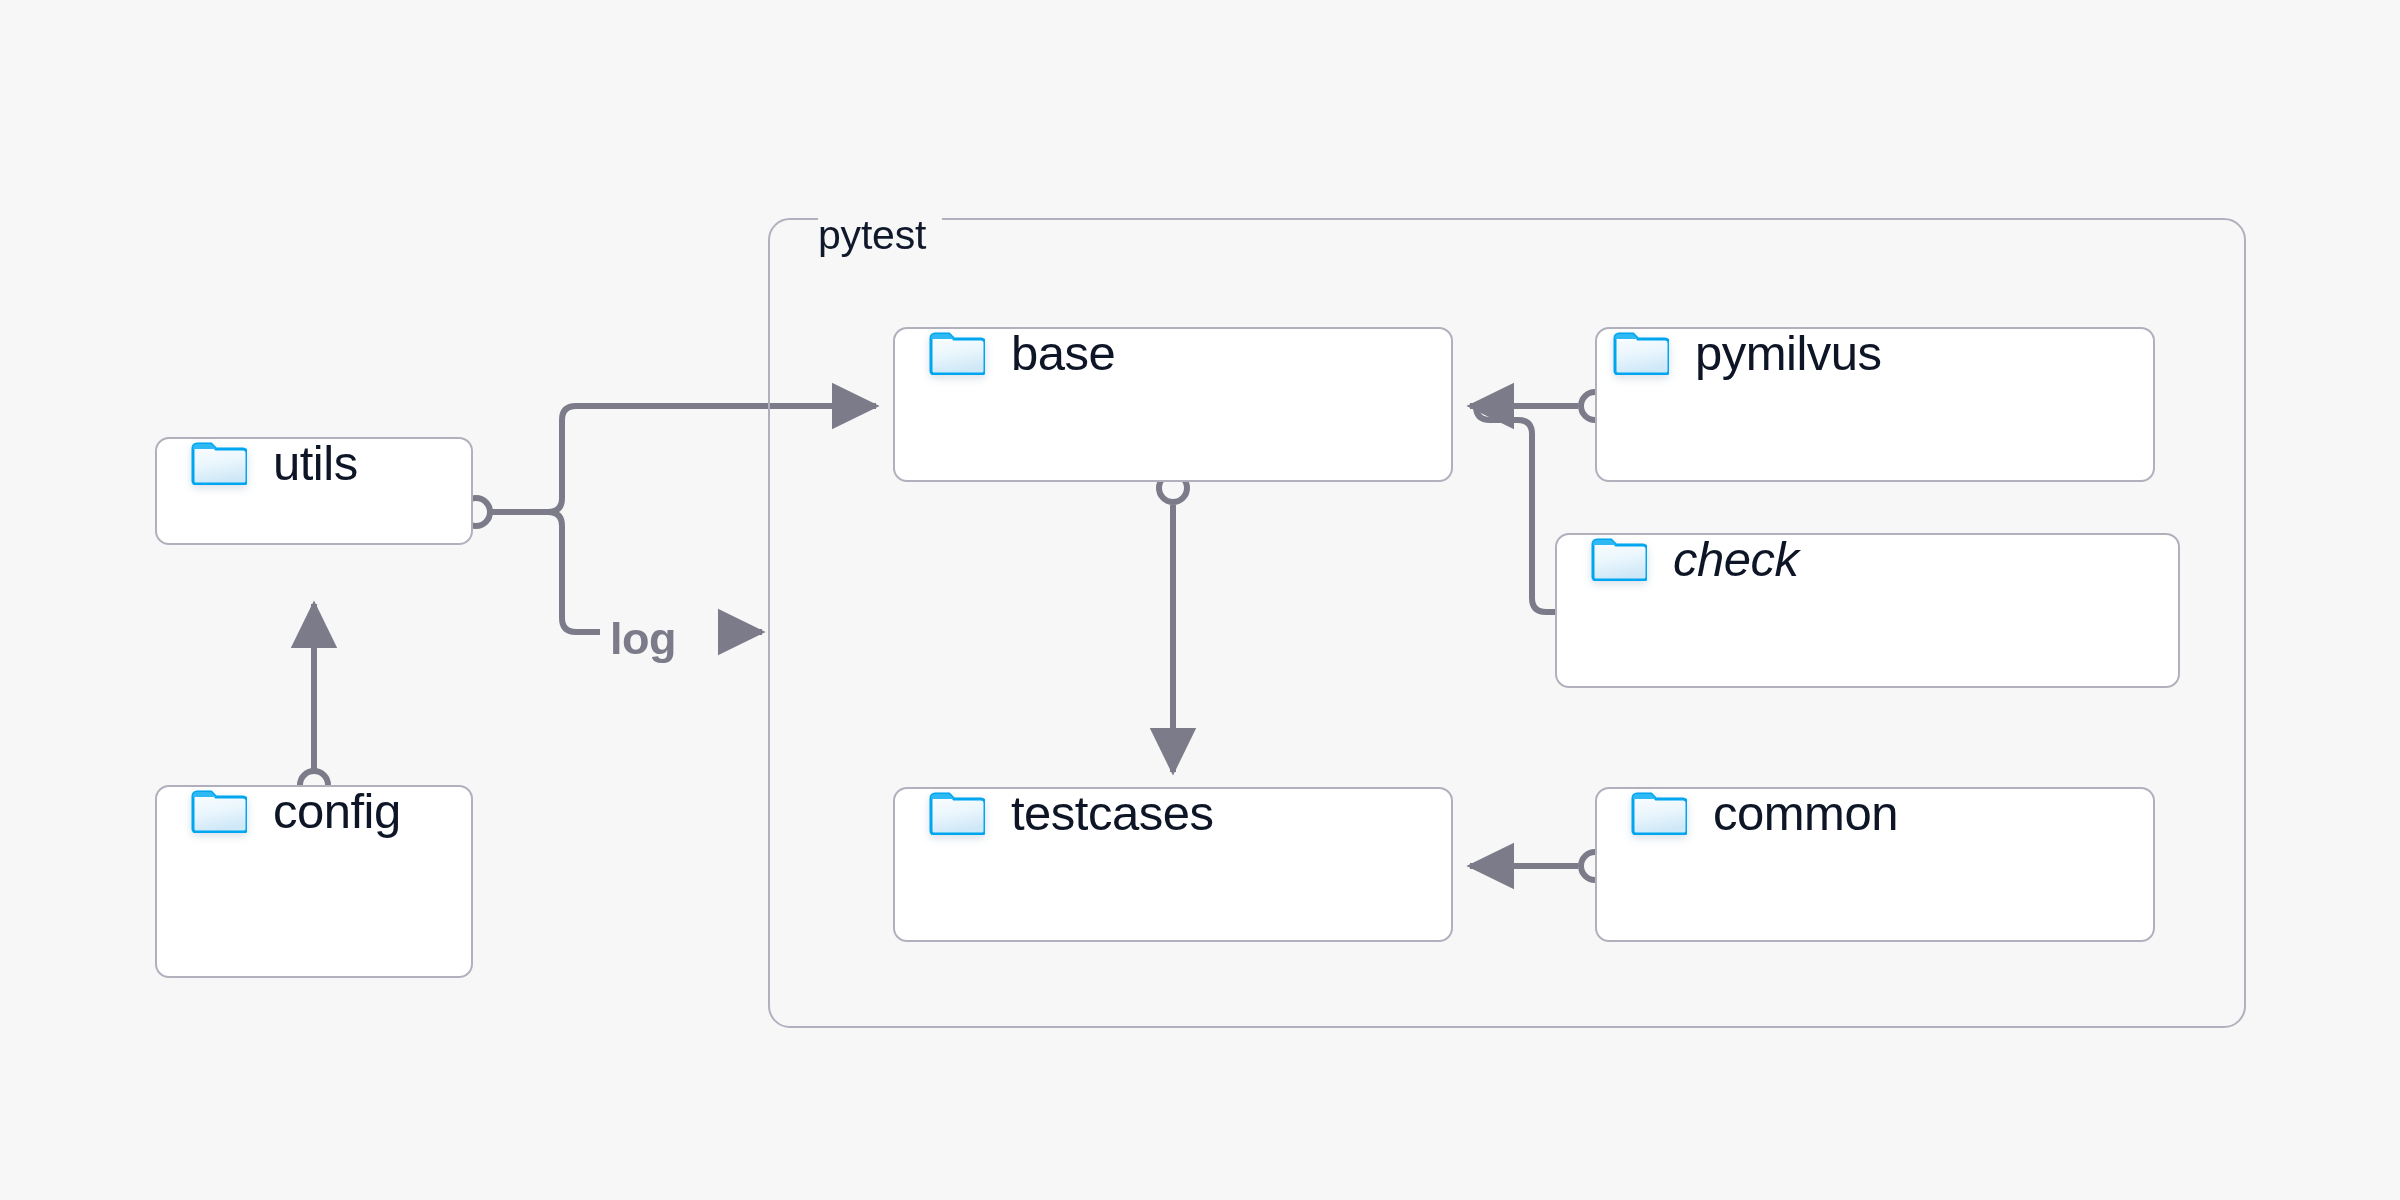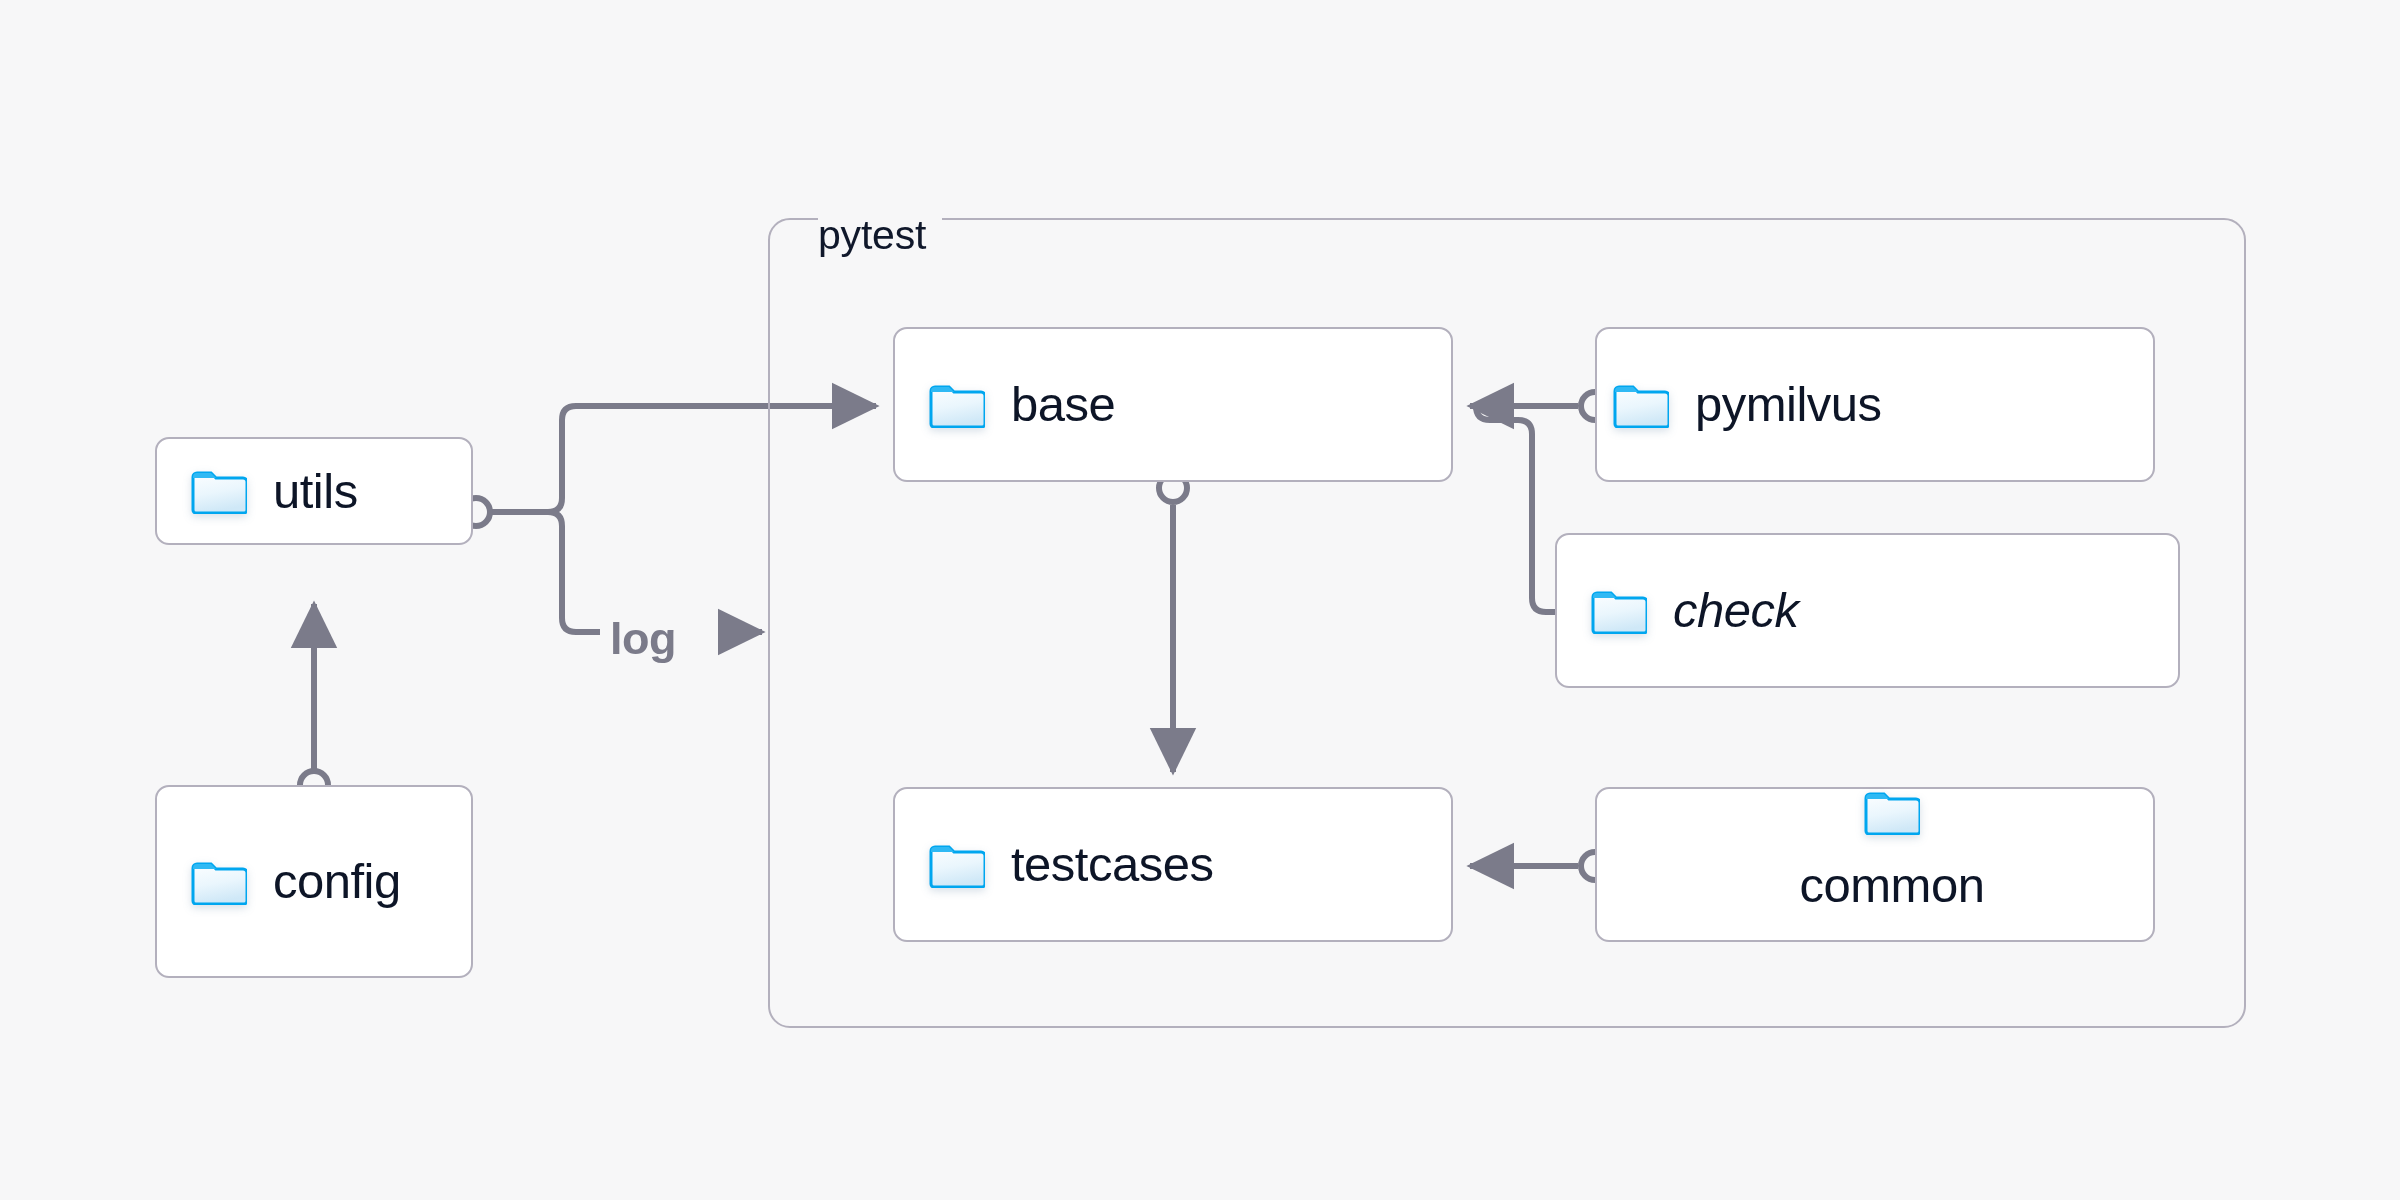--- a/index.html
+++ b/index.html
@@ -59,21 +59,20 @@
   }
 
   
   .node {
     position: absolute;
     box-sizing: border-box;
     background: #ffffff;
     border: 2px solid #b3b0bd;
     border-radius: 14px;
     display: flex;
-    align-items: center;
     gap: 26px;
     padding-left: 34px;
   }
   .node-label {
     font-size: 49px;
     color: #0d1527;
     letter-spacing: -0.5px;
     white-space: nowrap;
     line-height: 1;
   }
@@ -205,21 +204,21 @@
   <div class="node" style="left:1555px; top:533px; width:625px; height:155px;font-style:italic;">
     <span class="folder">
       <svg viewBox="0 0 56 46" width="56" height="46">
         <path d="M2,9 a4,4 0 0 1 4,-4 h14 l5,5 h27 a4,4 0 0 1 4,4 v28 a3,3 0 0 1 -3,3 h-48 a3,3 0 0 1 -3,-3 z" fill="url(#folderFill)" stroke="#00a6ef" stroke-width="3"></path>
         <path d="M2,9 a4,4 0 0 1 4,-4 h14 l5,5 h-23 z" fill="#2fb9f4"></path>
       </svg>
     </span>
     <span class="node-label">check</span>
   </div>
 
-  <div class="node" style="left:1595px; top:787px; width:560px; height:155px;flex-direction:column;">
+  <div class="node" style="left:1595px; top:787px; width:560px; height:155px;">
     <span class="folder">
       <svg viewBox="0 0 56 46" width="56" height="46">
         <path d="M2,9 a4,4 0 0 1 4,-4 h14 l5,5 h27 a4,4 0 0 1 4,4 v28 a3,3 0 0 1 -3,3 h-48 a3,3 0 0 1 -3,-3 z" fill="url(#folderFill)" stroke="#00a6ef" stroke-width="3"></path>
         <path d="M2,9 a4,4 0 0 1 4,-4 h14 l5,5 h-23 z" fill="#2fb9f4"></path>
       </svg>
     </span>
     <span class="node-label">common</span>
   </div>
 
   <div class="edge-label" style="left:610px; top:616px;font-weight:bold;">log</div>

